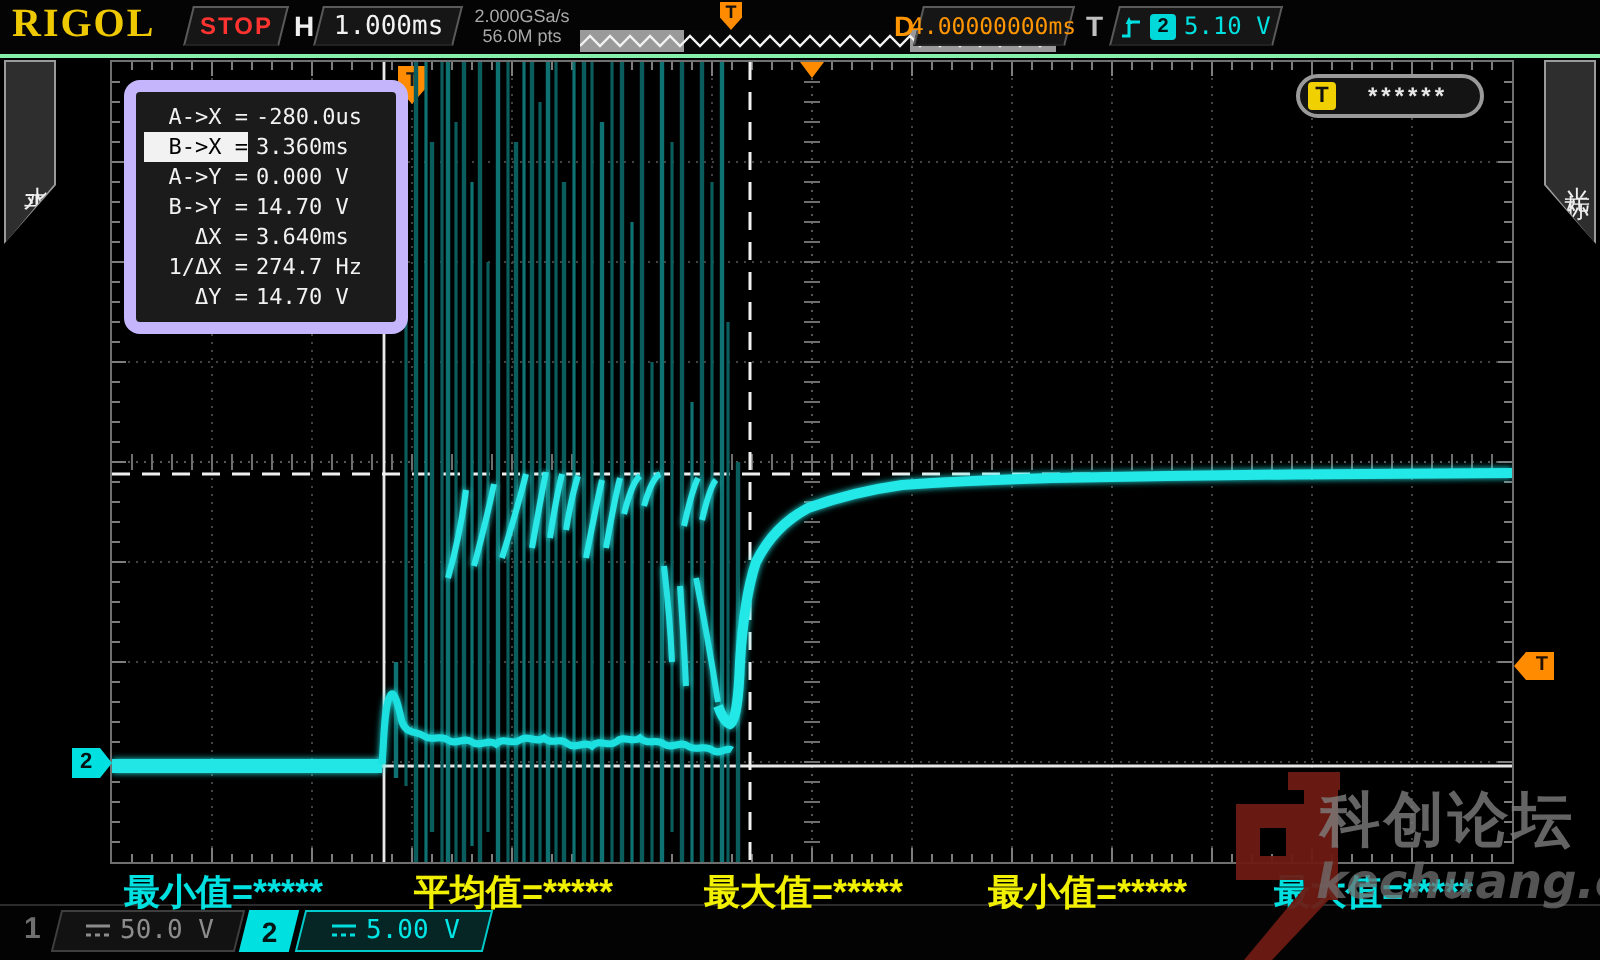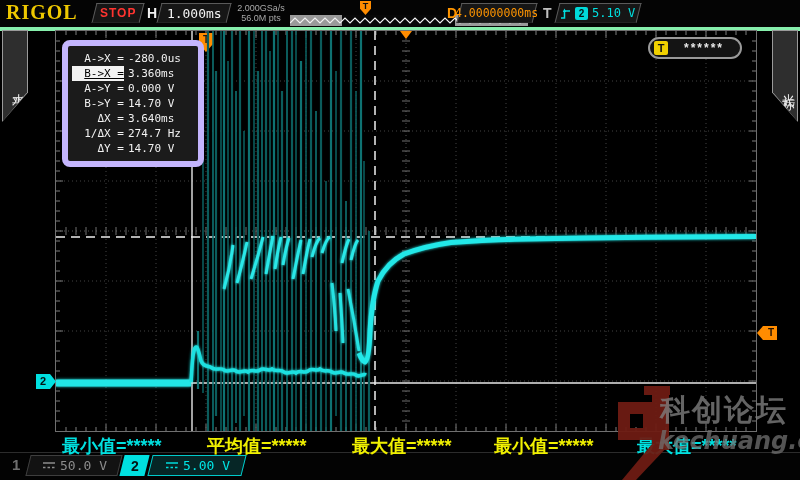--- a/index.html
+++ b/index.html
@@ -2,21 +2,21 @@
 <html><head>
 <meta charset="utf-8">
 <style>
   html,body{margin:0;padding:0;background:#000;}
   .screen{position:relative;width:800px;height:480px;background:#000;overflow:hidden;
           font-family:"Liberation Sans",sans-serif;}
   .mono{font-family:"DejaVu Sans Mono",monospace;}
 
   
   .topbar{position:absolute;left:0;top:0;width:800px;height:27px;background:#040404;
-          border-bottom:4px solid #86efac;}
+          border-bottom:2px solid #86efac;}
   .logo{position:absolute;left:6px;top:1px;font-family:"Liberation Serif",serif;
         font-weight:bold;font-size:20px;color:#eec800;letter-spacing:1px;}
   .skewbox{position:absolute;height:20px;background:#161616;border:1px solid #5a5a5a;
            border-bottom-color:#222;transform:skewX(-14deg);display:flex;align-items:center;
            justify-content:center;box-sizing:border-box;}
   .unskew{transform:skewX(14deg);display:flex;align-items:center;gap:4px;white-space:nowrap;}
   .stopbox{left:94px;top:3px;width:48px;}
   .stoptxt{color:#ff3430;font-weight:bold;font-size:12px;letter-spacing:1px;}
   .hlabel{position:absolute;left:147px;top:5px;color:#f0f0f0;font-weight:bold;font-size:14px;}
   .tbbox{left:159px;top:3px;width:70px;}
@@ -51,21 +51,21 @@
   
   .grid{position:absolute;left:55px;top:30px;width:700px;height:400px;
         border:1px solid #6f6f6f;box-sizing:content-box;background:#000;}
 
   
   .cpanel{position:absolute;left:62px;top:40px;width:122px;background:#1b1b1b;
           border:6px solid #c4b5fd;border-radius:8px;padding:5px 4px;z-index:4;}
   .crow{display:flex;font-family:"DejaVu Sans Mono",monospace;font-size:11px;line-height:15px;
         color:#f2f2f2;white-space:nowrap;}
   .clab{width:52px;text-align:right;}
-  .clab.hl{background:#f2f2f2;color:#000;text-decoration:underline;}
+  .clab.hl{background:#f2f2f2;color:#000;}
   .cval{margin-left:4px;}
 
   
   .treadout{position:absolute;left:648px;top:37px;width:94px;height:22px;background:#141414;
             border:2px solid #9a9a9a;border-radius:11px;display:flex;align-items:center;
             z-index:4;box-sizing:border-box;}
   .tbadge{width:14px;height:14px;margin-left:4px;background:#f0d000;border-radius:2px;
           color:#111;font-weight:bold;font-size:11px;display:flex;align-items:center;
           justify-content:center;}
   .tstars{flex:1;text-align:center;color:#e8e8e8;font-weight:bold;font-size:12px;

